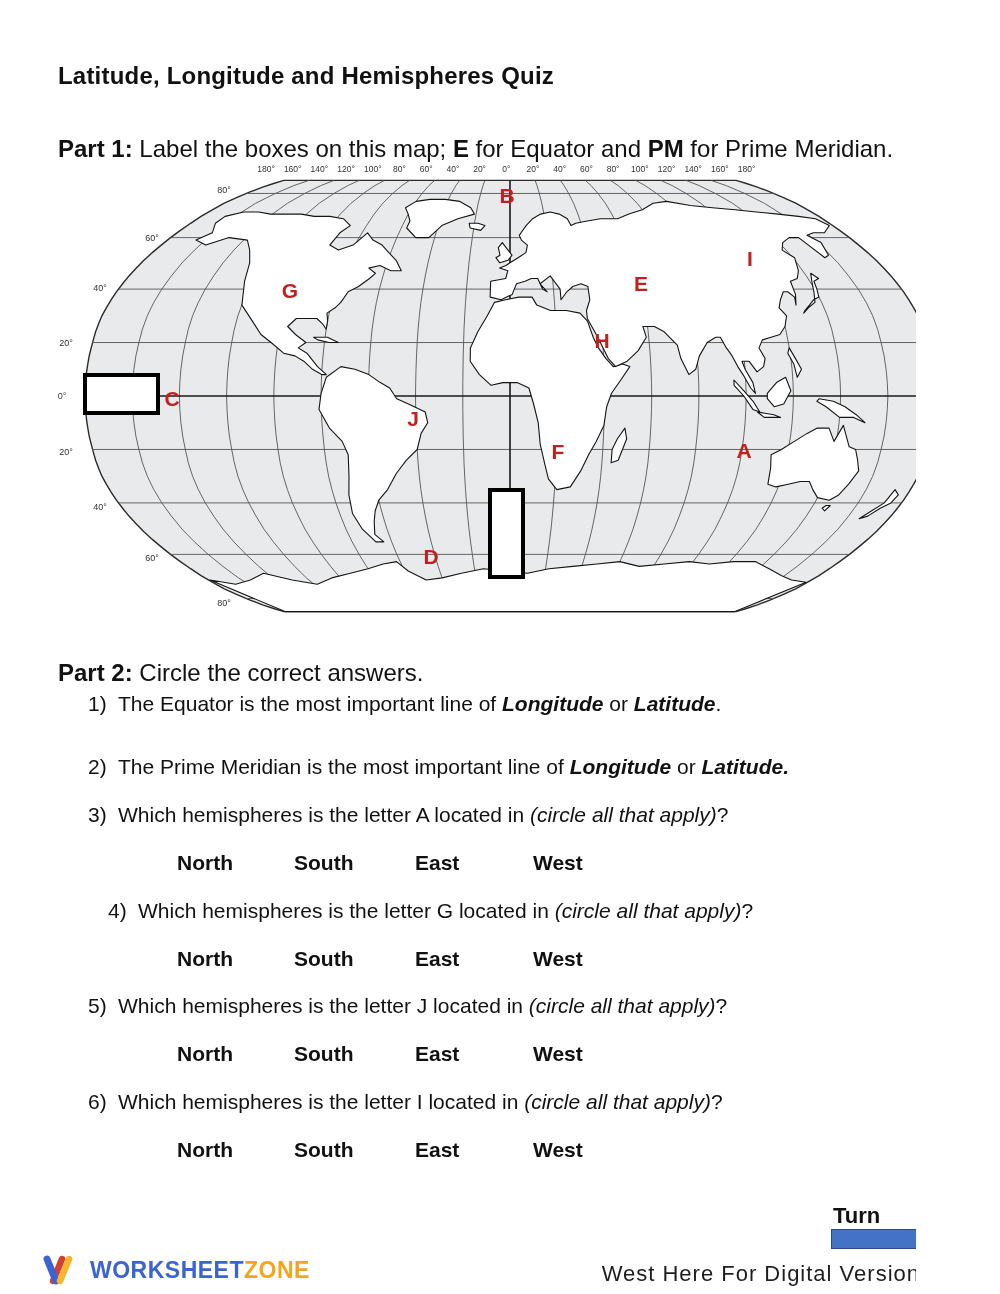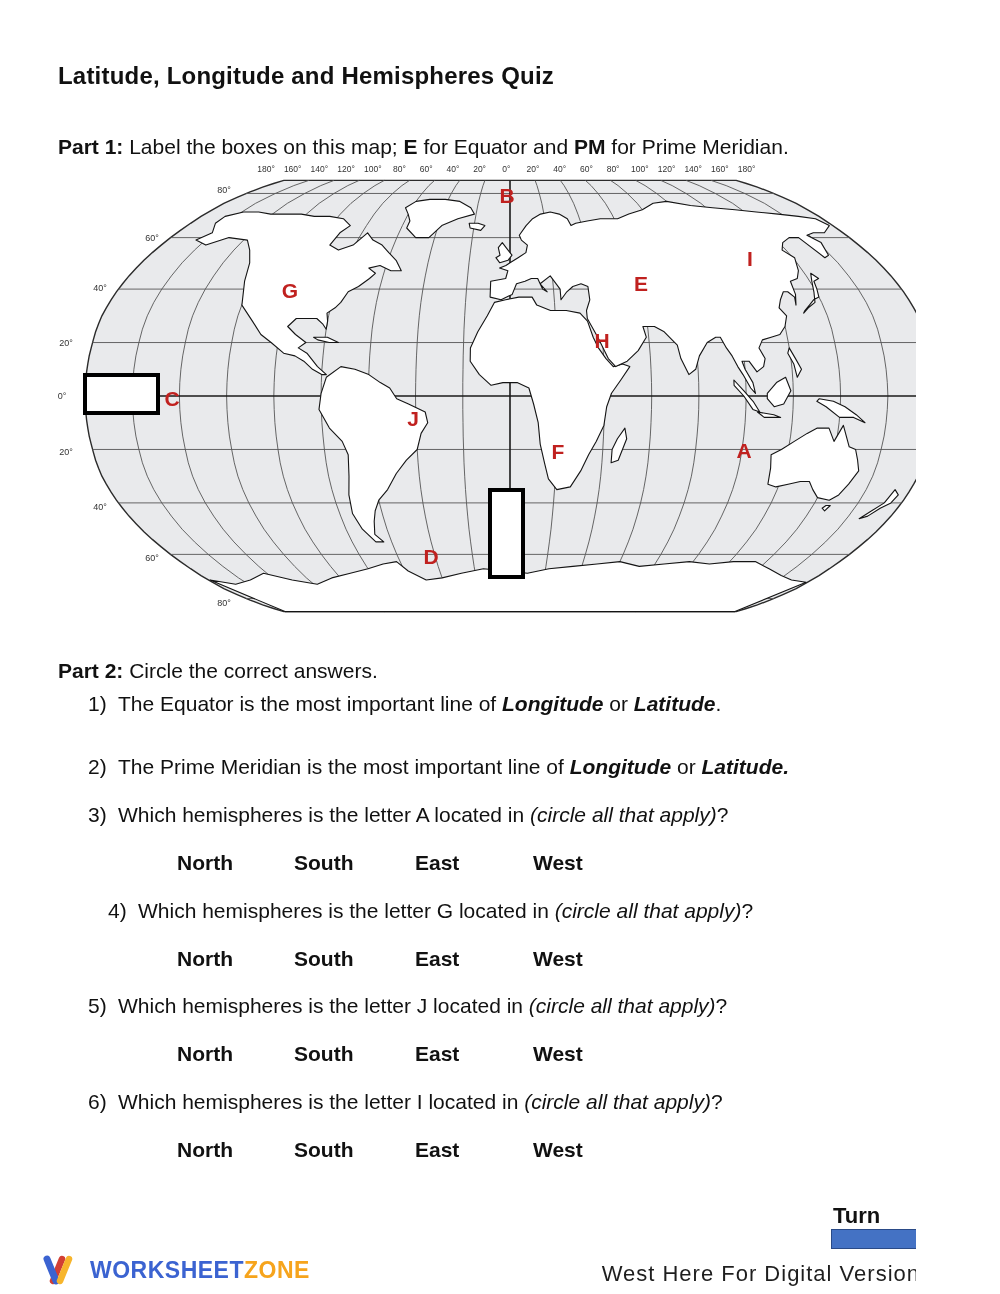--- a/index.html
+++ b/index.html
@@ -1,20 +1,20 @@
 <!DOCTYPE html>
 <html><head>
 <meta charset="utf-8">
 <style>
   html,body{margin:0;padding:0;background:#fff;}
   .page{position:relative;width:916px;height:1294px;background:#ffffff;
         font-family:"Liberation Sans",sans-serif;color:#111;overflow:hidden;}
   .abs{position:absolute;}
   .title{left:58px;top:62px;font-size:24px;font-weight:700;letter-spacing:.2px;}
-  .pline{left:58px;font-size:21px;white-space:pre-wrap;}
+  .pline{left:58px;font-size:24px;white-space:pre-wrap;}
   .b{font-weight:700;}
   .q{position:absolute;left:88px;font-size:21px;white-space:pre-wrap;}
   .q .num{display:inline-block;width:30px;}
   .bi{font-weight:700;font-style:italic;}
   .it{font-style:italic;}
   .opts{position:absolute;left:177px;font-size:21px;font-weight:700;}
   .opts span{display:inline-block;}
   .turn{left:833px;top:1186px;font-size:22px;font-weight:700;margin-top:17px;}
   .bar{left:831px;top:1229px;width:104px;height:18px;background:#4472c4;border:1px solid #2a4a87;}
   .tri{left:940px;top:1212px;width:0;height:0;border-left:16px solid transparent;border-bottom:16px solid #4472c4;}

